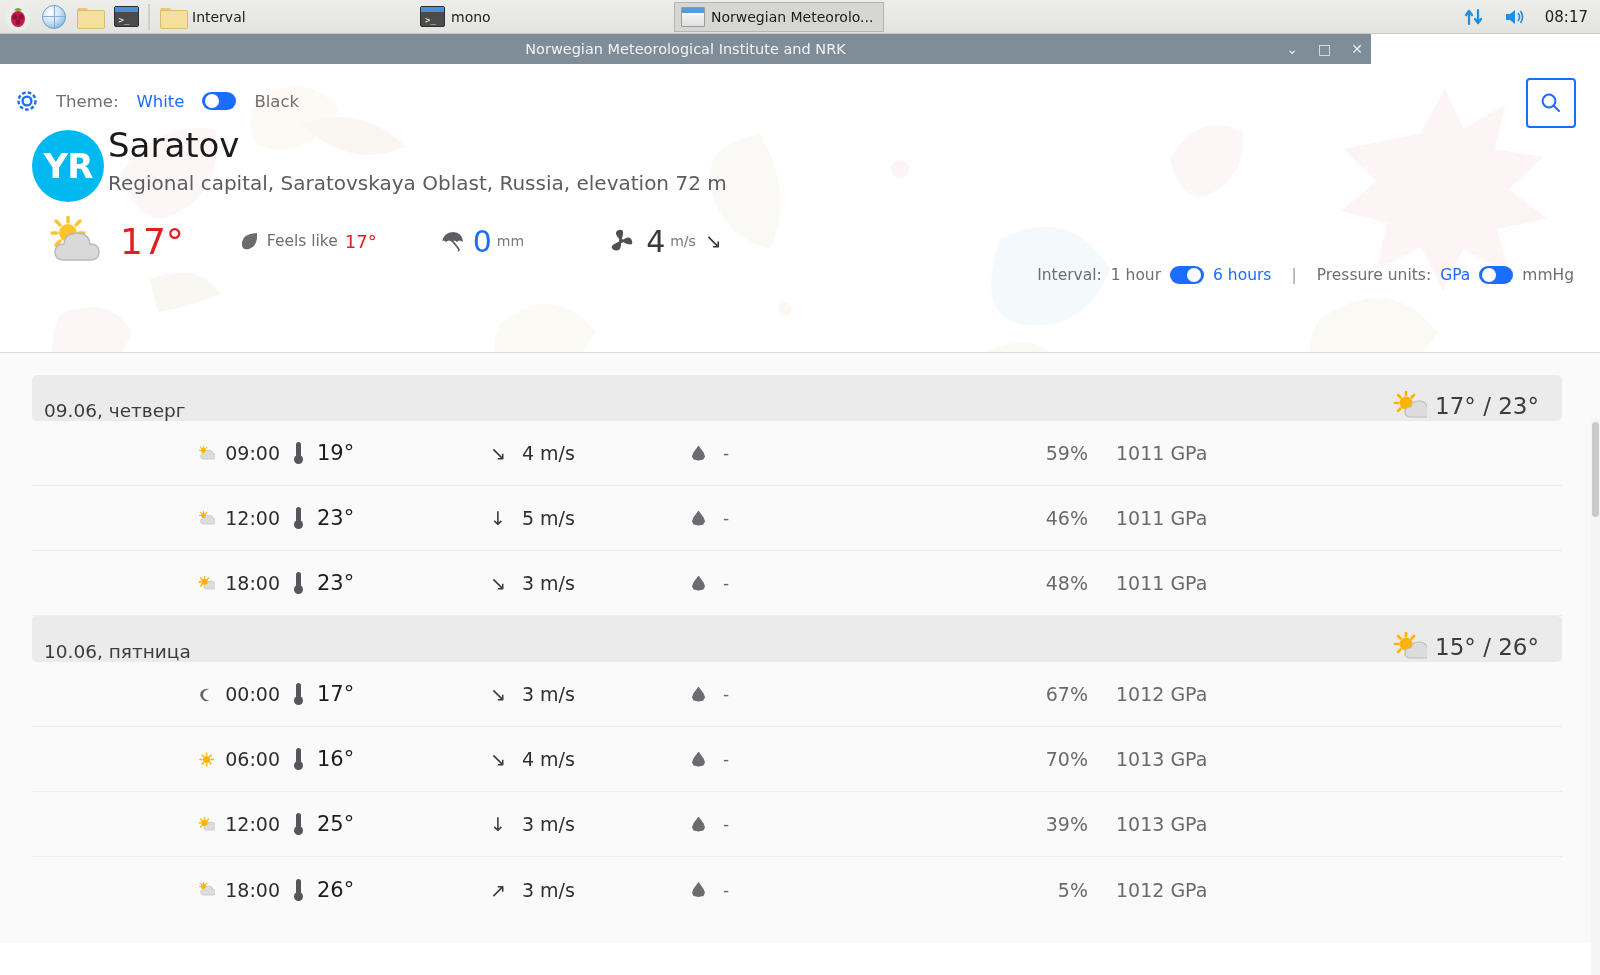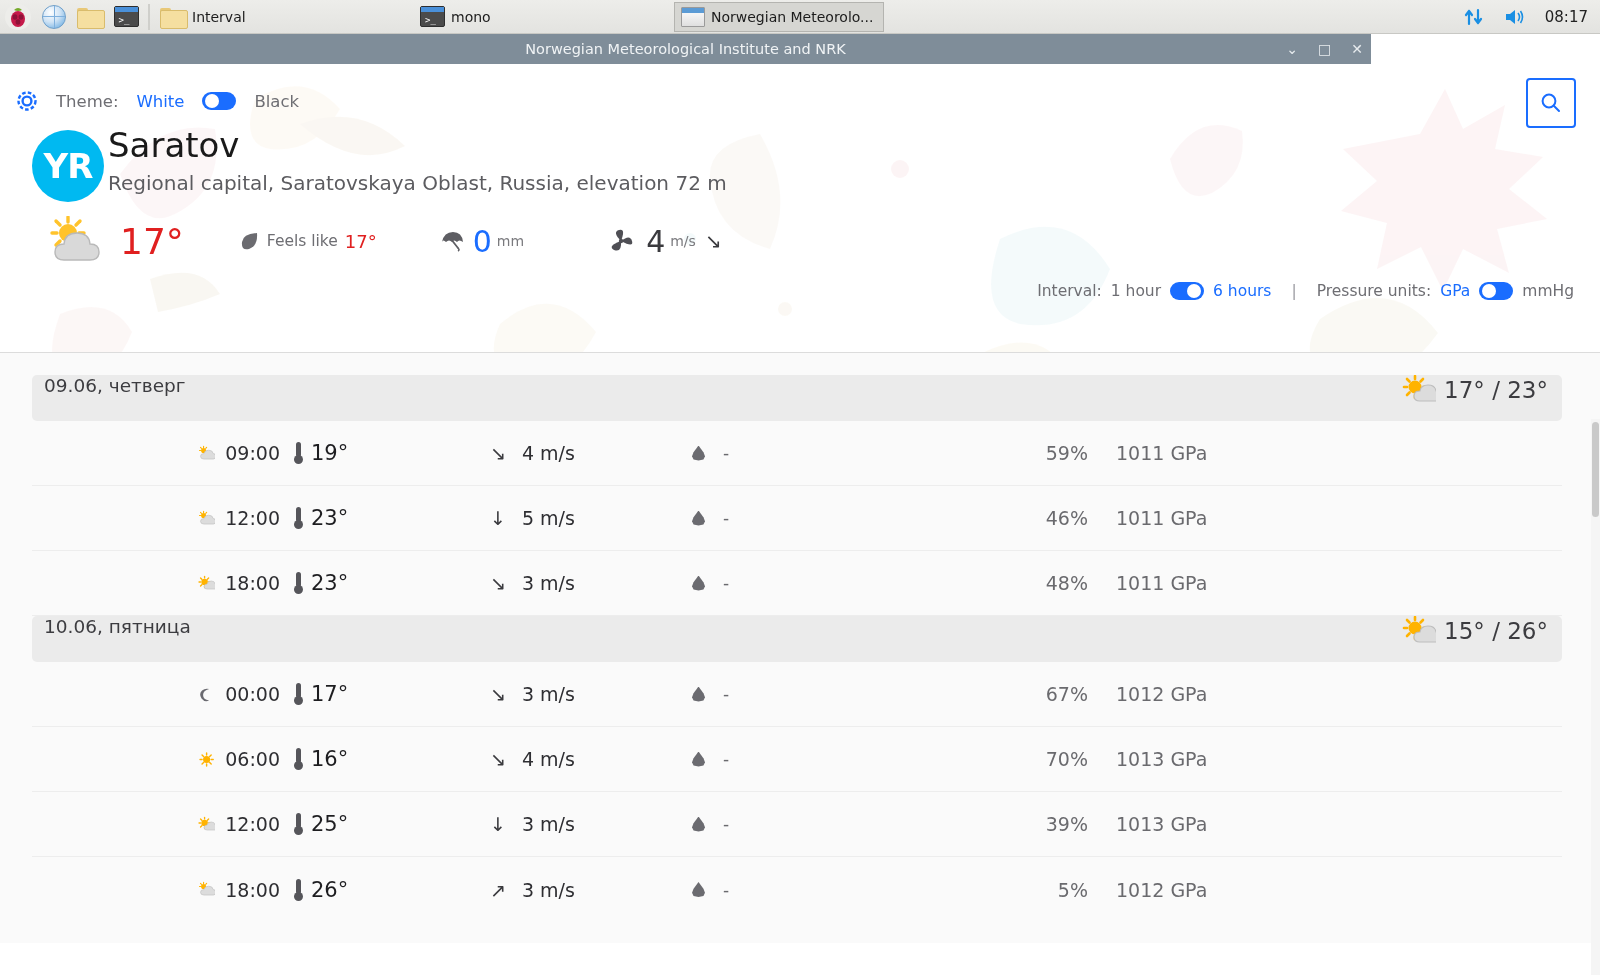--- a/index.html
+++ b/index.html
@@ -85,43 +85,43 @@
   .now-item { display: flex; align-items: center; }
   #now-temp { font-size: 36px; color: #e02020; margin-left: 10px; }
   .now-sub { font-size: 15.5px; color: #6e6e73; }
   #feels-val { color: #e02020; font-size: 18px; margin-left: 7px; }
   #precip-val { color: #1a6dff; font-size: 30px; margin-left: 10px; }
   #wind-val { font-size: 30px; color: #3a3a3e; margin-left: 10px; }
   .unit { font-size: 14px; color: #7a7a7e; margin-left: 5px; }
   .arrow-gl { font-size: 20px; color: #3a3a3e; margin-left: 9px; }
 
   #opts-row {
-    display: flex; align-items: flex-end; justify-content: flex-end; gap: 10px;
+    display: flex; align-items: flex-start; justify-content: flex-end; gap: 10px;
     padding: 0 26px 0 0; font-size: 15.5px; height: 34px; position: relative; z-index: 2;
   }
   #opts-row .grp { display: flex; align-items: center; gap: 9px; }
   #opts-row .divider { color: #9a9aa0; margin: 0 10px; }
 
   #hr { height: 1px; background: #dcdcdc; position: relative; z-index: 2; }
 
   
   #forecast { position: relative; z-index: 2; background: #fafafa; height: 590px; padding-top: 22px; overflow: hidden; }
   .day-head {
     margin: 0 38px 0 32px; height: 46px; background: #ebebeb; border-radius: 5px;
-    display: flex; align-items: flex-start; padding: 0 14px 0 12px;
+    display: flex; align-items: flex-end; padding: 0 23px 0 12px;
   }
   .day-head .d-label { font-size: 18.5px; color: #3c3c40; }
   .day-head .d-sum { margin-left: auto; display: flex; align-items: center; gap: 8px; }
   .day-head .d-temps { font-size: 23px; color: #3c3c40; }
 
   .row { margin: 0 38px 0 32px; height: 65px; display: flex; align-items: center; border-bottom: 1px solid #ededed; }
   .row:last-child { border-bottom: none; }
   .c-time { width: 248px; display: flex; align-items: center; gap: 10px; padding-left: 166px; }
   .c-time .tt { font-size: 19px; color: #2e2e32; }
-  .c-temp { width: 196px; display: flex; align-items: center; gap: 8px; padding-left: 14px; }
+  .c-temp { width: 196px; display: flex; align-items: center; gap: 14px; padding-left: 14px; }
   .c-temp .tv { font-size: 21px; color: #1d1d20; }
   .c-wind { width: 208px; display: flex; align-items: center; gap: 16px; padding-left: 14px; }
   .c-wind .wv { font-size: 19px; color: #2e2e32; }
   .c-prec { width: 216px; display: flex; align-items: center; gap: 18px; padding-left: 8px; }
   .c-prec .pv { font-size: 17px; color: #6a6a6e; }
   .c-hum { width: 210px; text-align: right; font-size: 19px; color: #6a6a6e; padding-right: 22px; }
   .c-pres { flex: 1; text-align: left; font-size: 19px; color: #6a6a6e; padding-left: 6px; }
   .arrow-w { font-size: 19px; color: #3a3a3e; }
 
   

